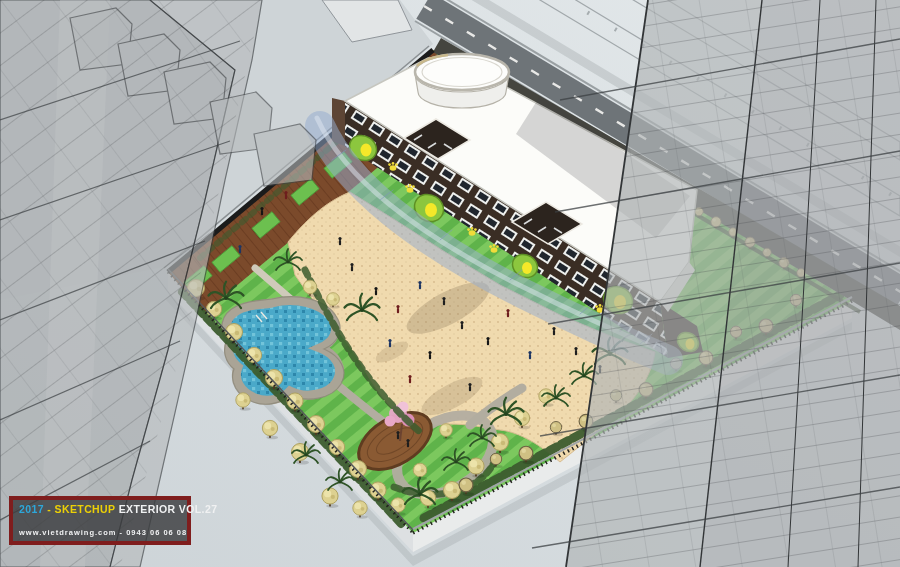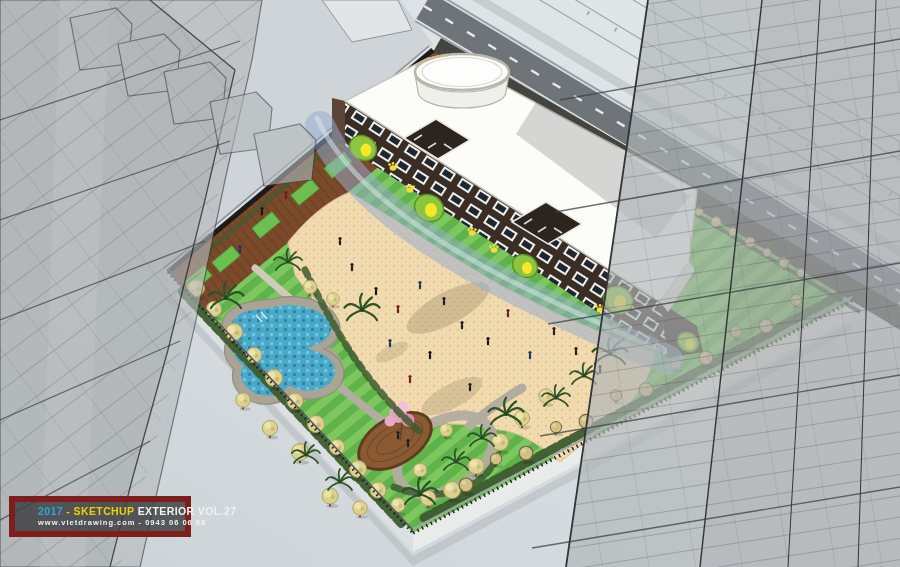--- a/index.html
+++ b/index.html
@@ -30,24 +30,24 @@
   .pawF{fill:var(--paw_yellow)}
   .canopyS{stroke:var(--canopy_blue)}
   .hedgeS{stroke:var(--hedge_green)}
   .treeYC{fill:var(--tree_yellow)} .treeTC{fill:var(--tree_tan)}
   .palmS{stroke:var(--palm_green)}
   .roadS{stroke:var(--road_gray)}
   .towerF{fill:var(--tower_gray)}
   .fenceS{stroke:var(--fence_dark)}
   
   .badge{position:absolute;left:9px;top:496px;width:182px;box-sizing:border-box;
-    background:rgba(58,60,62,.82);border:6px solid #7f1d1d;padding:3px 23px 4px;z-index:50;}
+    background:rgba(58,60,62,.82);border:4px solid #7f1d1d;padding:3px 6px 4px;z-index:50;}
   .badge .l1{font-size:10.5px;font-weight:bold;letter-spacing:.4px;white-space:nowrap;line-height:12px;}
   .badge .l2{font-size:7.5px;font-weight:bold;letter-spacing:1px;color:var(--wm_text);
-    white-space:nowrap;margin-top:2px;line-height:8px;}
+    white-space:nowrap;margin-top:14px;line-height:8px;}
   .wm-year{color:var(--wm_year)} .wm-sep{color:var(--wm_accent)}
   .wm-brand{color:var(--wm_accent)} .wm-rest{color:var(--wm_text)}
 </style>
 </head>
 <body>
 
 <div class="stage">
 <svg width="900" height="567" viewBox="0 0 900 567">
   <defs>
     <linearGradient id="bgGrad" x1="1" y1="0" x2="0" y2="1">

